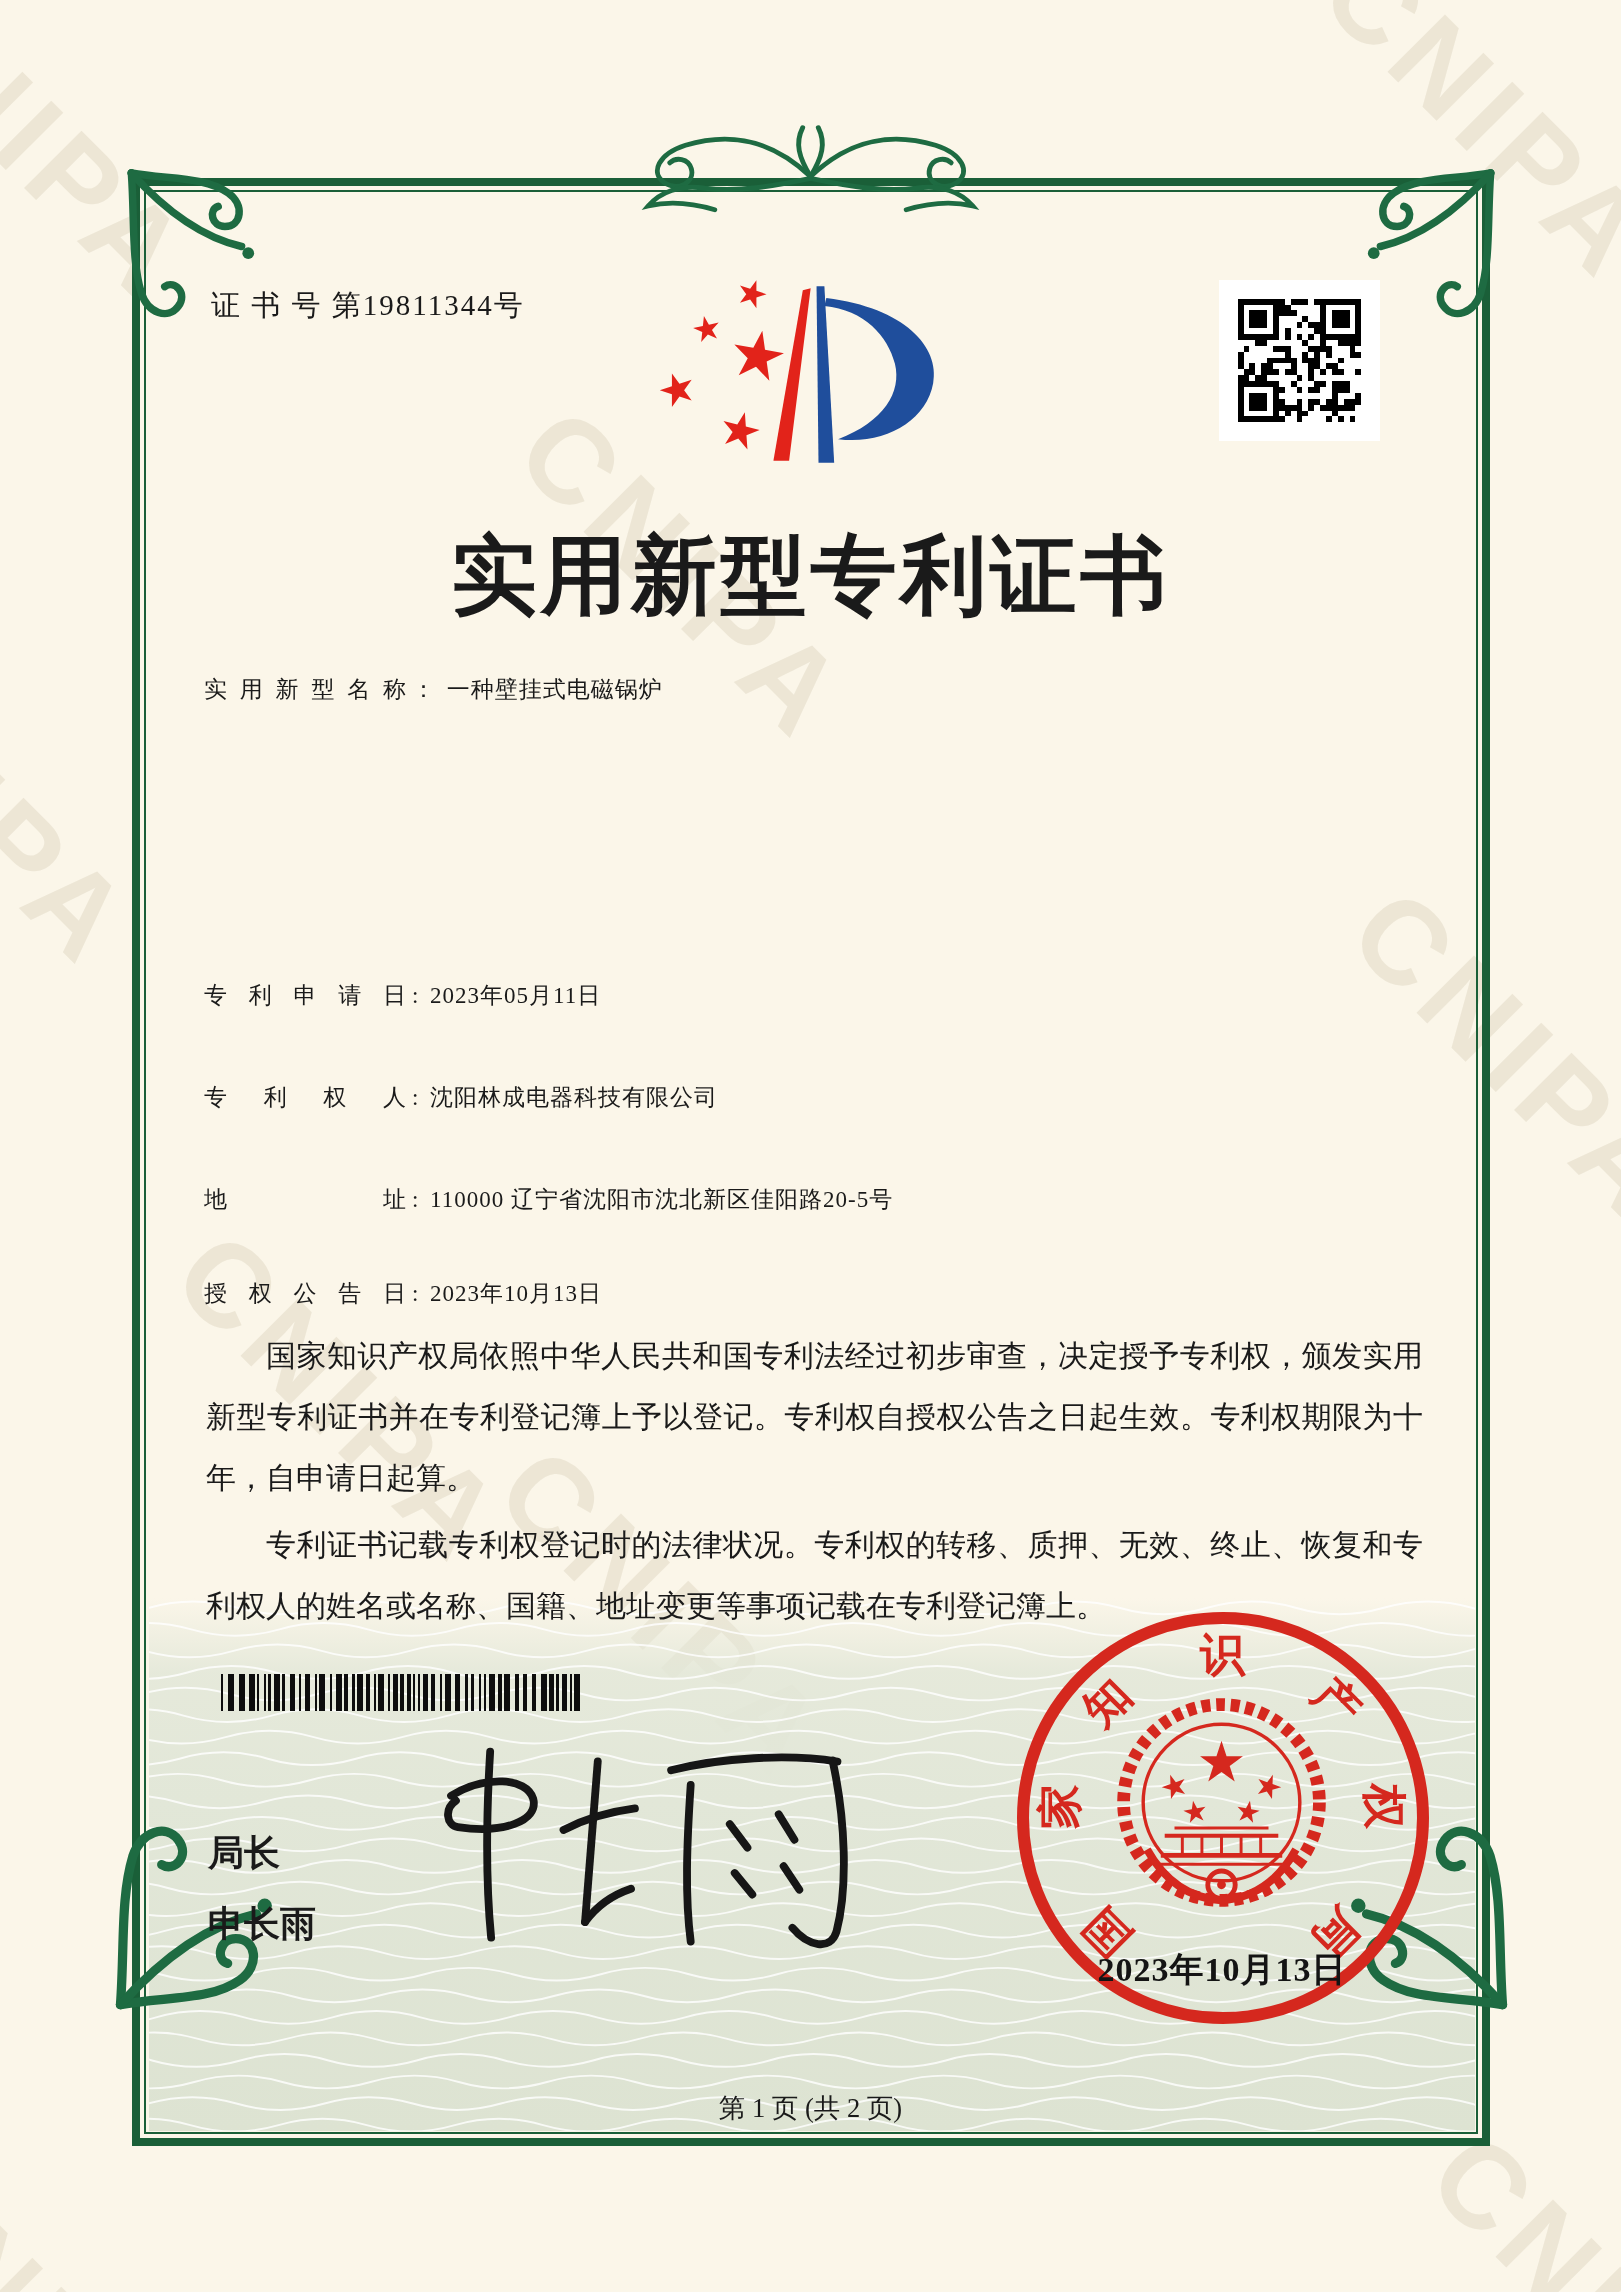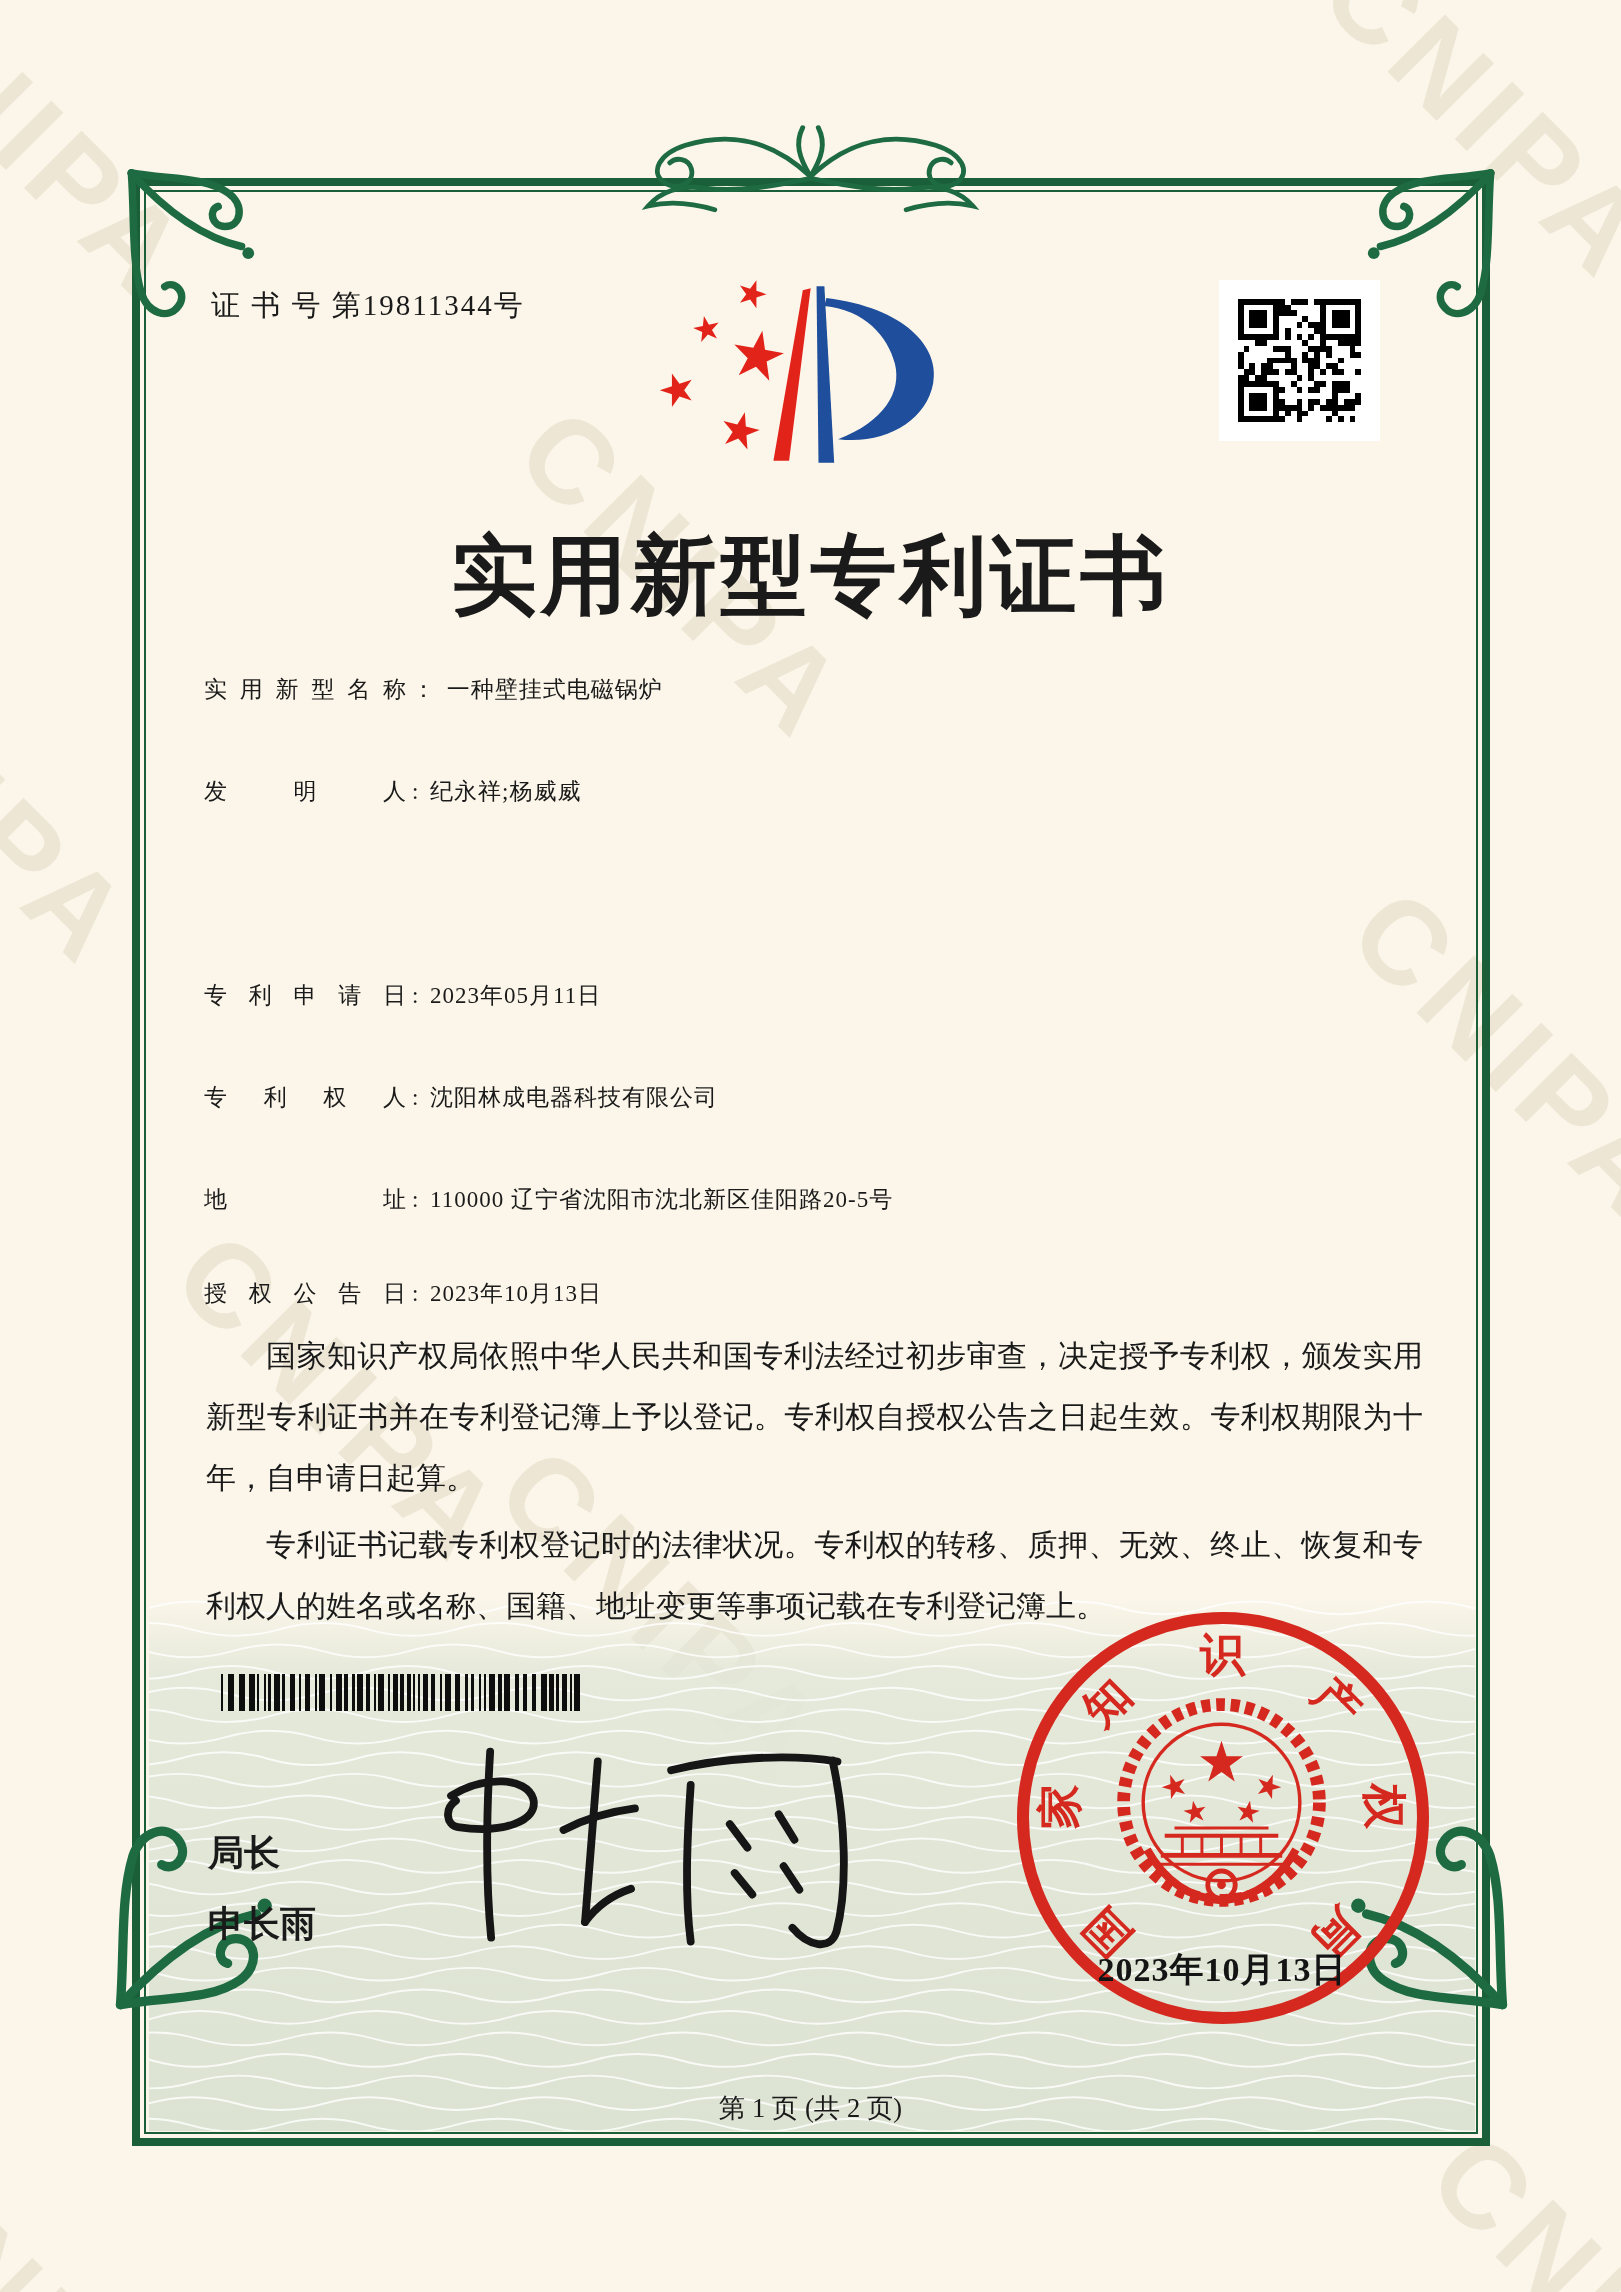--- a/index.html
+++ b/index.html
@@ -639,23 +639,20 @@
         <i class="b"></i>
         <i class="w"></i>
       </div>
   </div>
 
   <div id="title">实用新型专利证书</div>
 
   <div class="row" style="top:674px">
     <span class="flabel">实用新型名称</span><span class="colon">：</span><span class="fval">一种壁挂式电磁锅炉</span>
   </div>
-  <div class="row" style="top:776px">
-    <span class="flabel">发　明　人</span><span class="colon">:</span><span class="fval">纪永祥;杨威威</span>
-  </div>
   <div class="row" style="top:980px">
     <span class="flabel">专利申请日</span><span class="colon">:</span><span class="fval">2023年05月11日</span>
   </div>
   <div class="row" style="top:1082px">
     <span class="flabel">专利权人</span><span class="colon">:</span><span class="fval">沈阳林成电器科技有限公司</span>
   </div>
   <div class="row" style="top:1184px">
     <span class="flabel">地　　址</span><span class="colon">:</span><span class="fval">110000 辽宁省沈阳市沈北新区佳阳路20-5号</span>
   </div>
   <div class="row" style="top:1278px">

